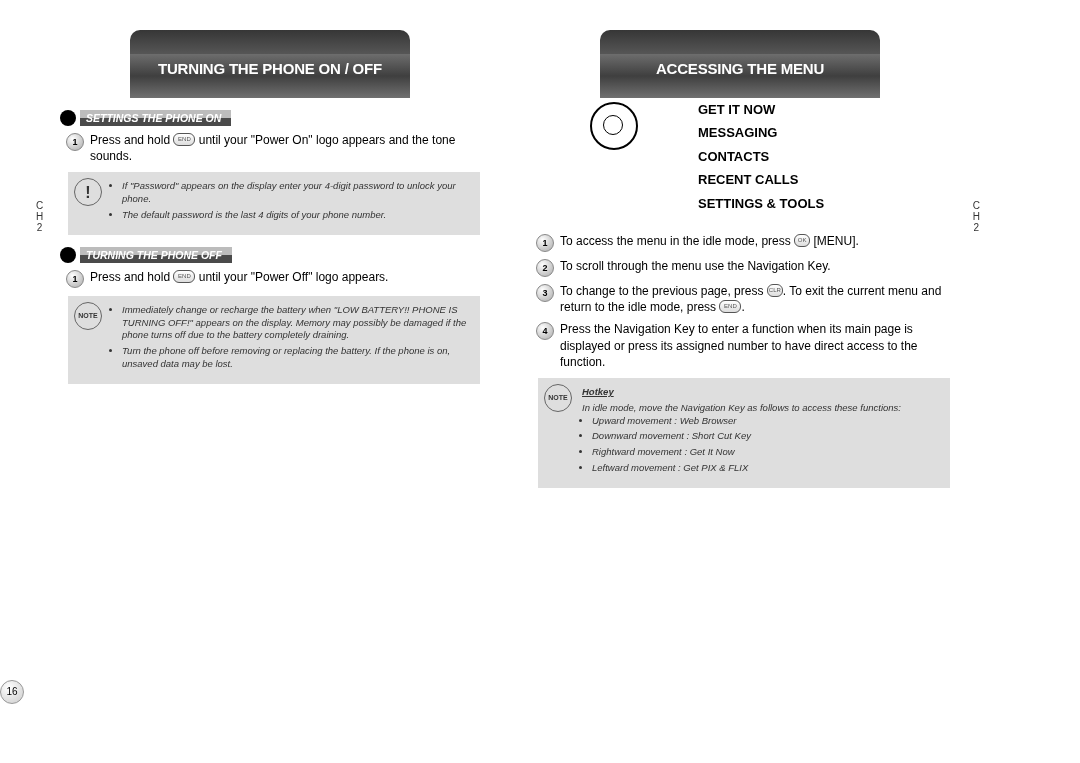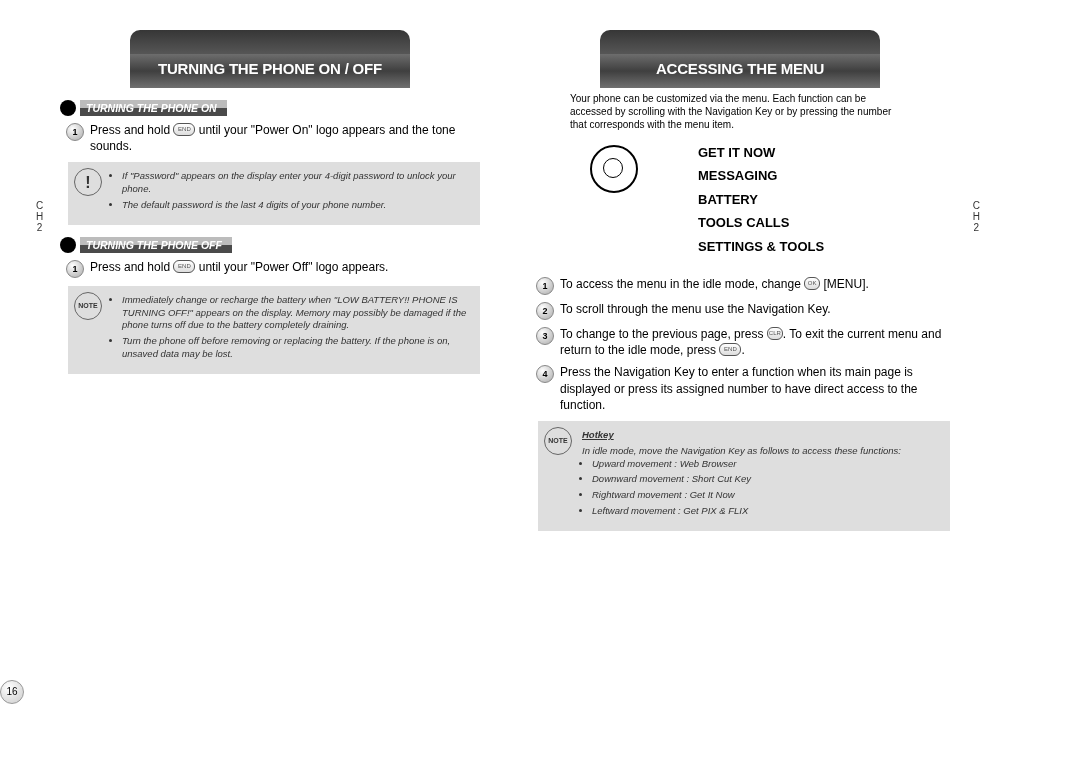--- a/index.html
+++ b/index.html
@@ -25,21 +25,21 @@
     width: 280px;
     margin: 0 auto;
     position: relative;
   }
   .banner-top {
     height: 24px;
     border-radius: 10px 10px 0 0;
     background: linear-gradient(#363636,#565656);
   }
   .banner-bottom {
-    height: 34px;
+    height: 44px;
     line-height: 30px;
     background: linear-gradient(#6d6d6d,#3f3f3f,#707070);
     color: #fff;
     text-align: center;
     font-size: 15px;
     font-family: "Arial Narrow", Arial, sans-serif;
     font-weight: bold;
     font-stretch: condensed;
     letter-spacing: -0.2px;
   }
@@ -225,21 +225,21 @@
     </div>
 
     <div class="side-tab side-left">
       <div>C</div>
       <div>H</div>
       <div>2</div>
     </div>
 
     <div class="section-head">
       <div class="bullet-dot"></div>
-      <div class="section-title">TURNING THE PHONE ON</div>
+      <div class="section-title">SETTINGS THE PHONE ON</div>
     </div>
     <div class="step">
       <div class="circ-num">1</div>
       <div class="step-text">
         <span>Press and hold </span><span class="keyicon">END</span><span> until your "Power On" logo appears and the tone sounds.</span>
       </div>
     </div>
     <div class="note-box">
       <div class="note-icon exclaim">!</div>
       <ul>
@@ -272,39 +272,38 @@
       <div class="banner-top"></div>
       <div class="banner-bottom">ACCESSING THE MENU</div>
     </div>
 
     <div class="side-tab side-right">
       <div>C</div>
       <div>H</div>
       <div>2</div>
     </div>
 
-    <div class="intro">Your phone can be customized via the menu. Each function can be accessed by scrolling with the Navigation Key or by pressing the number that corresponds with the menu item.</div>
 
     <div class="menu-diagram">
       <div class="dpad">
         <div class="dpad-center"></div>
       </div>
       <div class="menu-list">
         <div>GET IT NOW</div>
         <div>MESSAGING</div>
-        <div>BATTERY</div>
-        <div>TOOLS CALLS</div>
+        <div>CONTACTS</div>
+        <div>RECENT CALLS</div>
         <div>SETTINGS &amp; TOOLS</div>
       </div>
     </div>
 
     <div class="step">
       <div class="circ-num">1</div>
       <div class="step-text">
-        <span>To access the menu in the idle mode, change </span><span class="keyicon small">OK</span><span> [MENU].</span>
+        <span>To access the menu in the idle mode, press </span><span class="keyicon small">OK</span><span> [MENU].</span>
       </div>
     </div>
     <div class="step">
       <div class="circ-num">2</div>
       <div class="step-text">To scroll through the menu use the Navigation Key.</div>
     </div>
     <div class="step">
       <div class="circ-num">3</div>
       <div class="step-text">
         <span>To change to the previous page, press </span><span class="keyicon small">CLR</span><span>. To exit the current menu and return to the idle mode, press </span><span class="keyicon">END</span><span>.</span>

